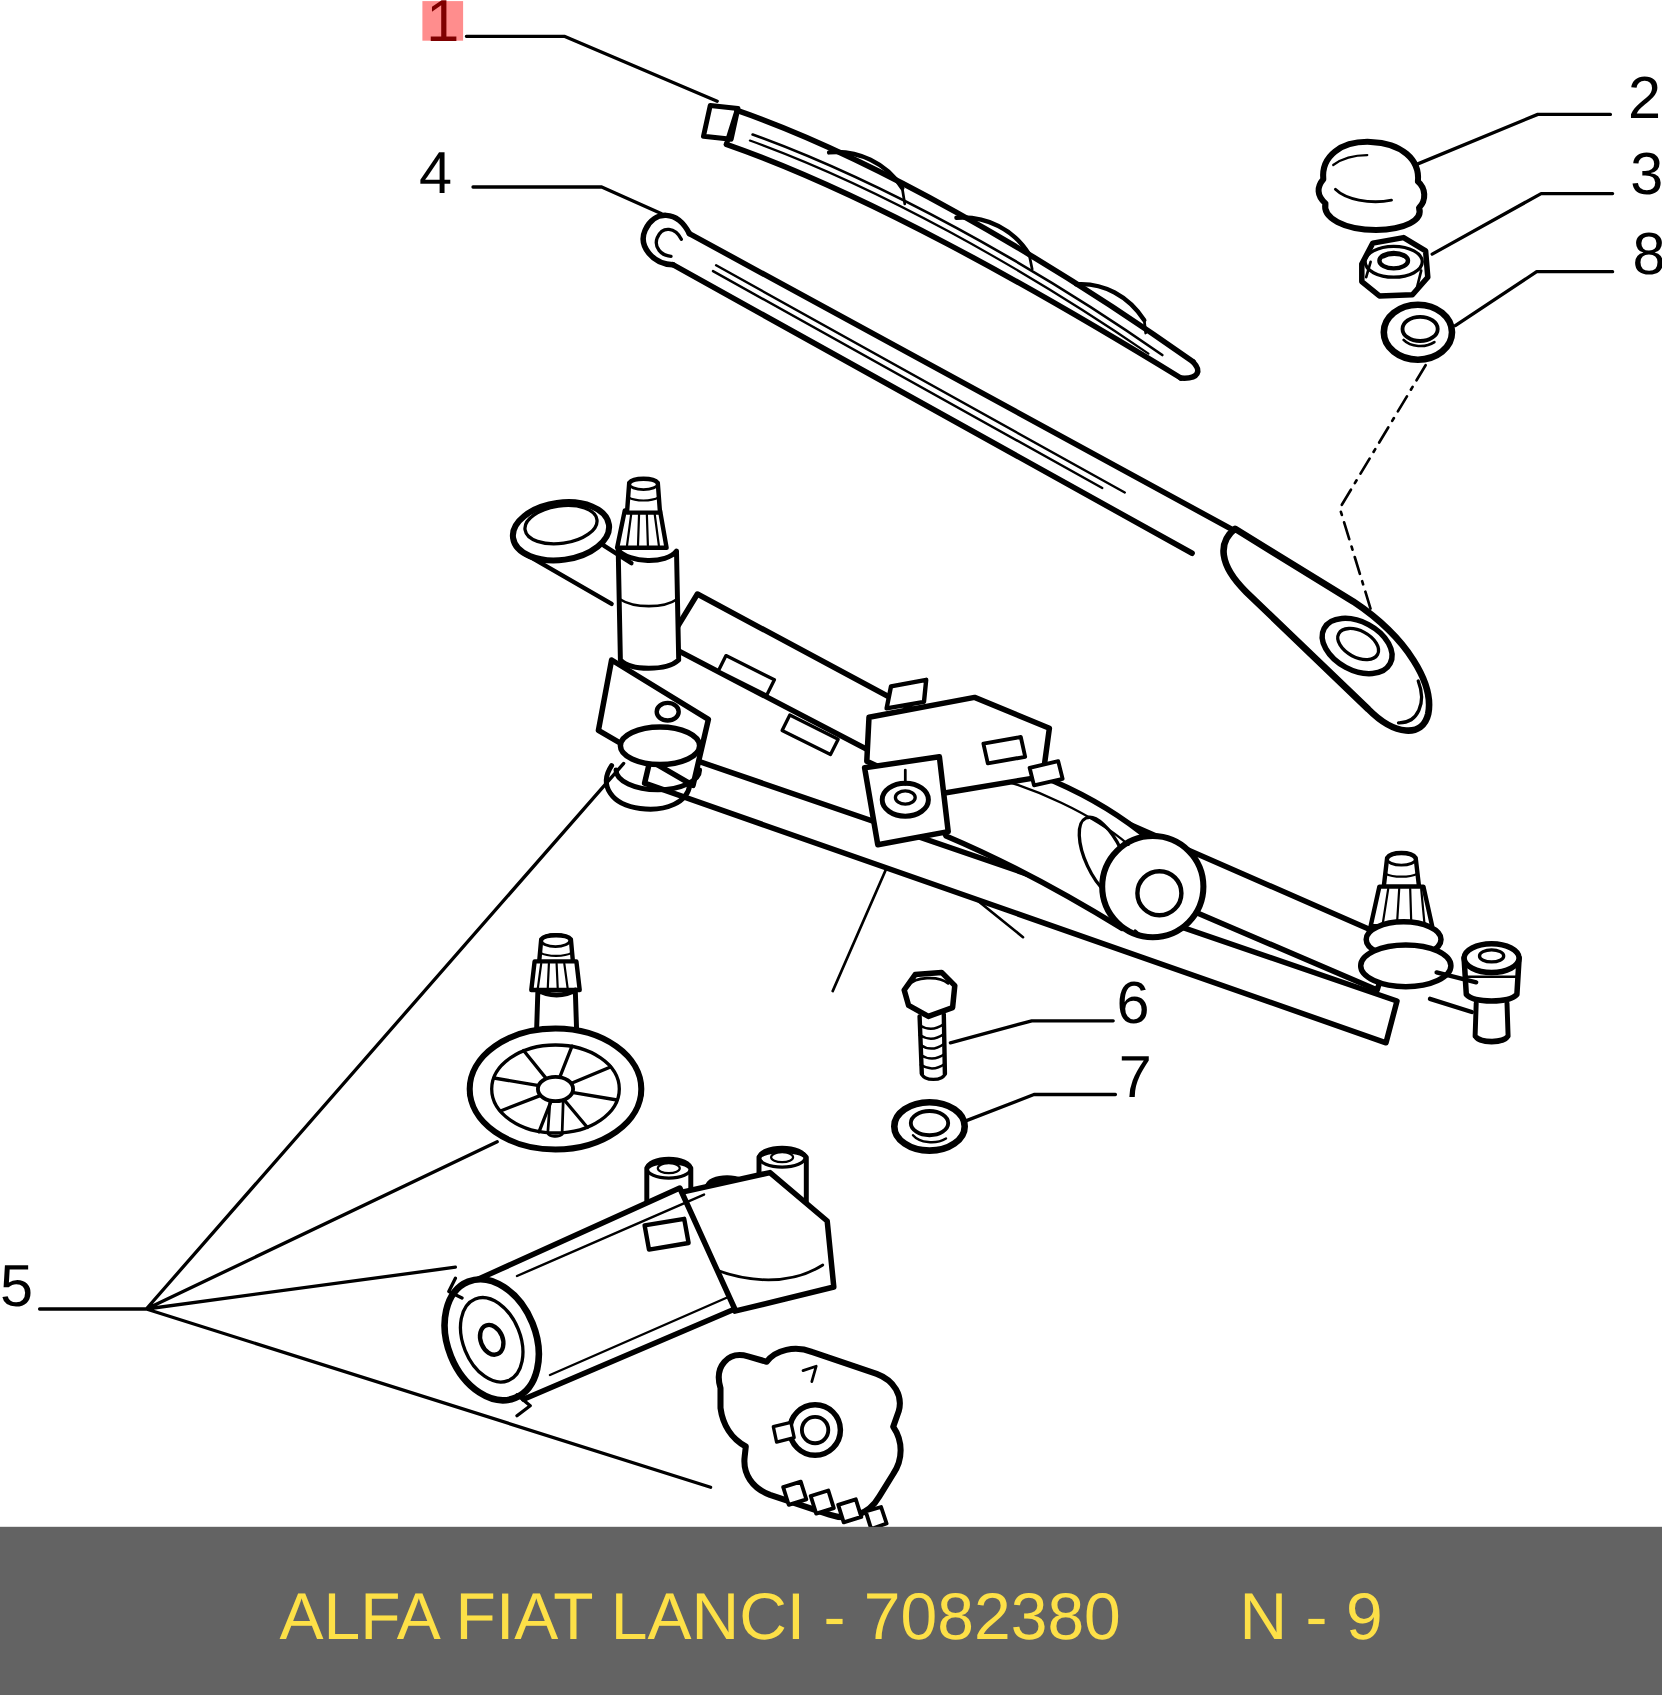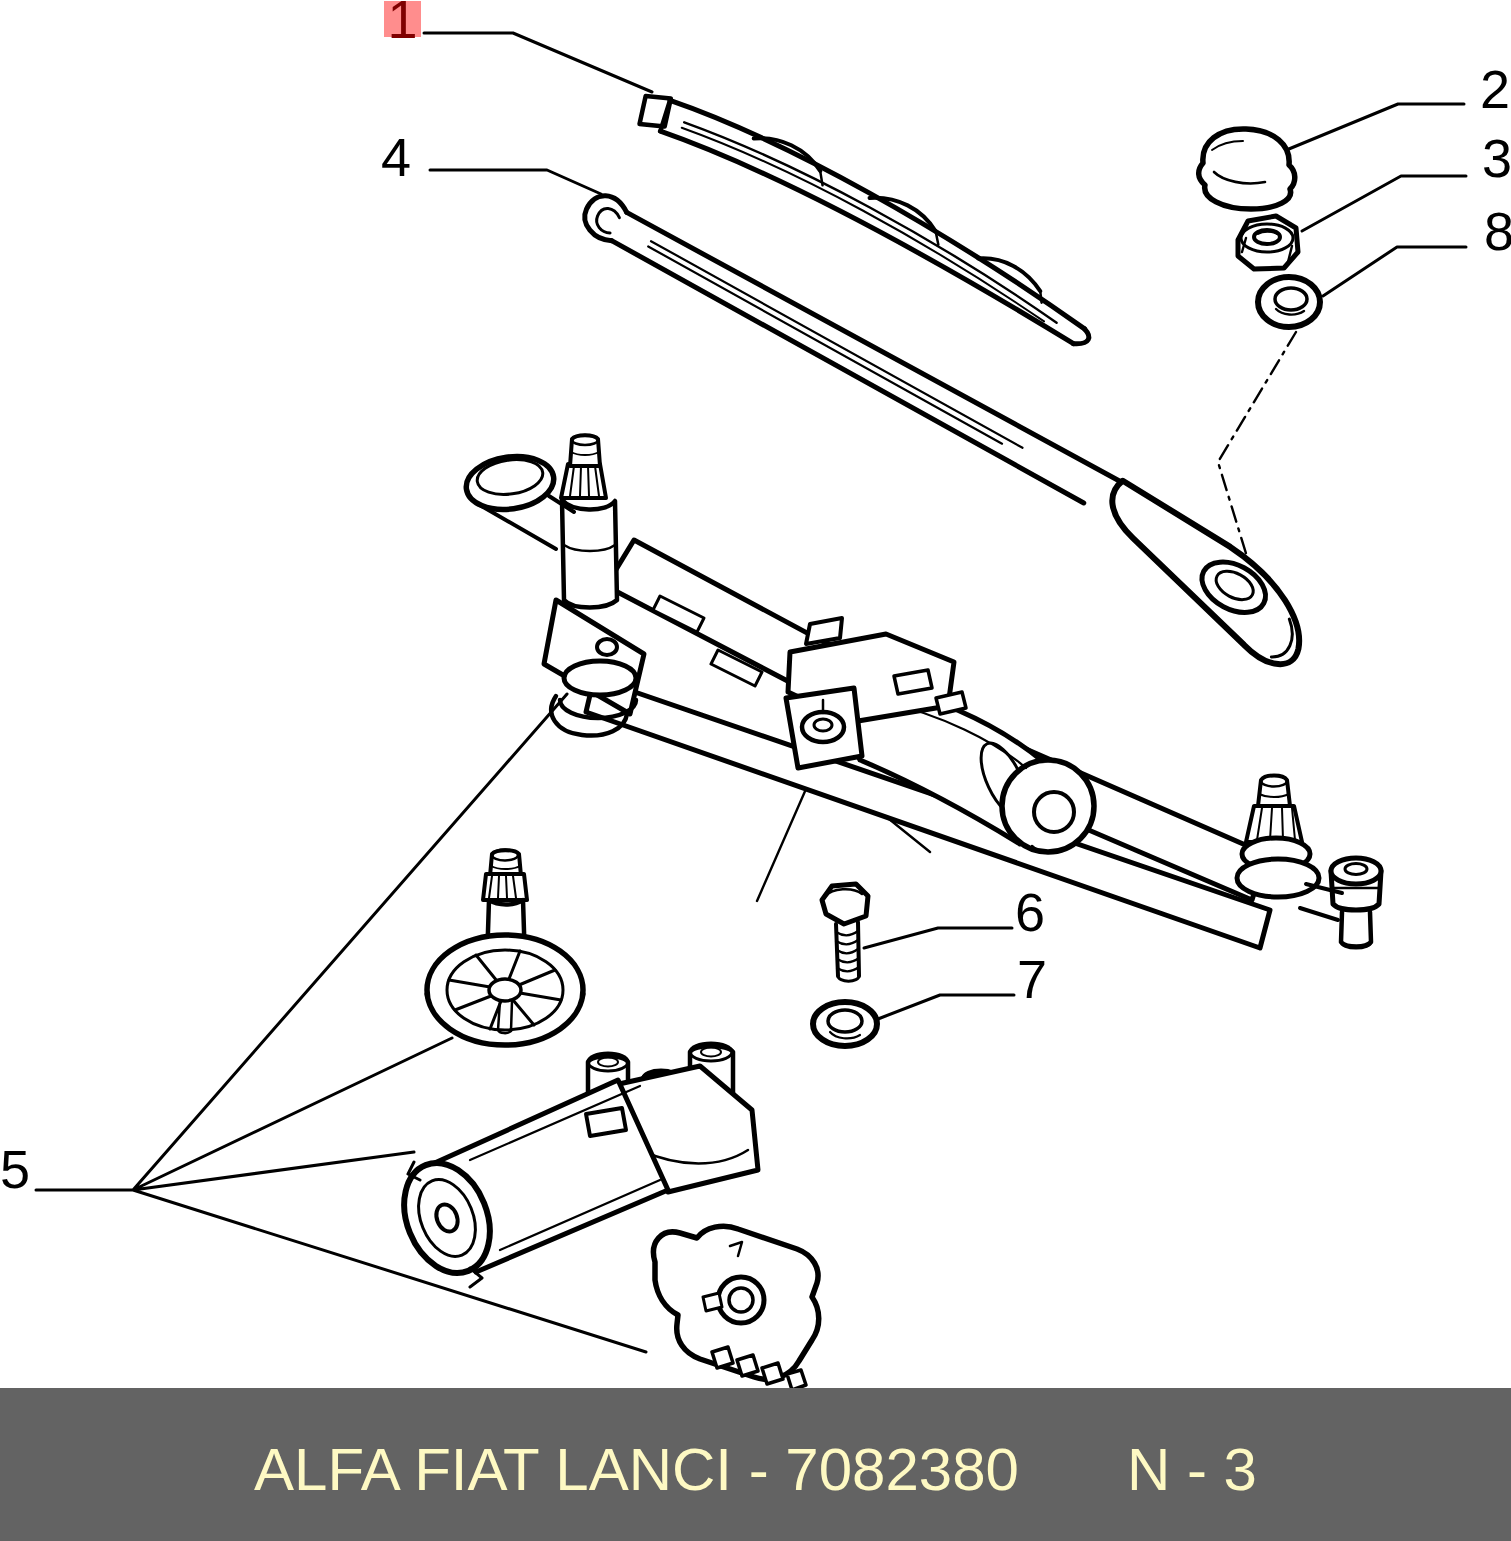--- a/index.html
+++ b/index.html
@@ -25,21 +25,21 @@
   }
   .c2{left:1480px;top:62px;}
   .c3{left:1482px;top:131px;}
   .c4{left:381px;top:130px;}
   .c5{left:0px;top:1142px;}
   .c6{left:1015px;top:885px;}
   .c7{left:1017px;top:952px;}
   .c8{left:1484px;top:204px;}
   .footer{
     position:absolute;left:0;top:1388px;width:1511px;height:153px;
-    background:#636363;color:#fef9c3;
+    background:#636363;color:#fde047;
     display:flex;align-items:center;justify-content:center;gap:108px;
     font-size:60px;line-height:1;
     padding-top:10px;box-sizing:border-box;
     white-space:nowrap;
   }
 </style>
 </head>
 <body>
 
 <div class="page">
@@ -231,16 +231,16 @@
   <div class="num c2">2</div>
   <div class="num c3">3</div>
   <div class="num c4">4</div>
   <div class="num c5">5</div>
   <div class="num c6">6</div>
   <div class="num c7">7</div>
   <div class="num c8">8</div>
 
   <div class="footer">
     <span>ALFA FIAT LANCI - 7082380</span>
-    <span>N - 3</span>
+    <span>N - 9</span>
   </div>
 
 </div>
 
 </body></html>

